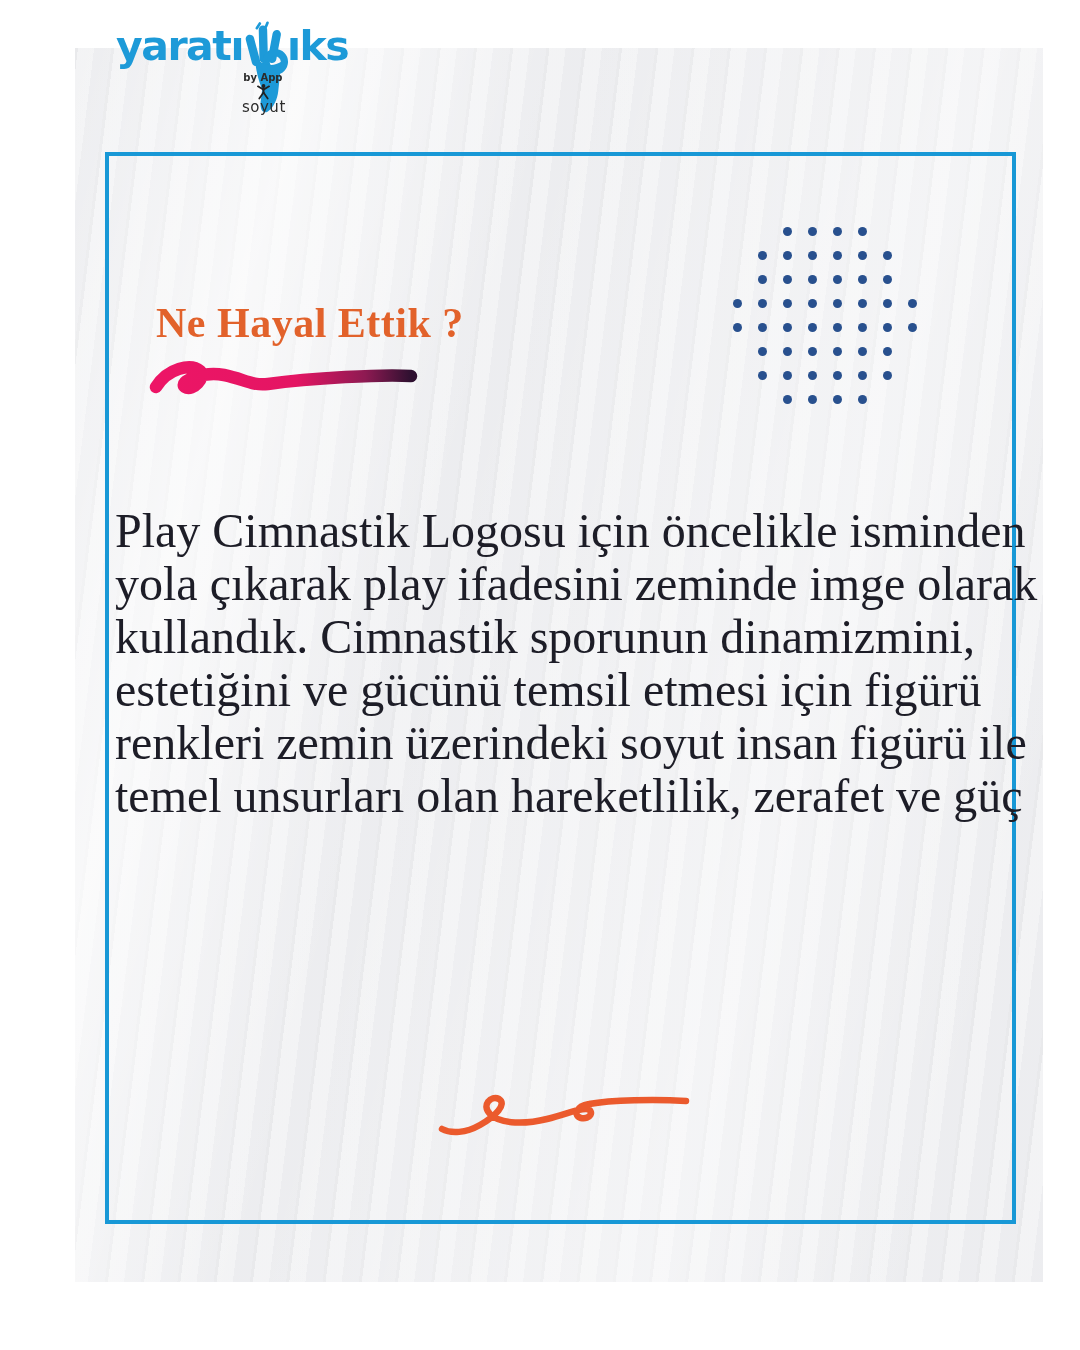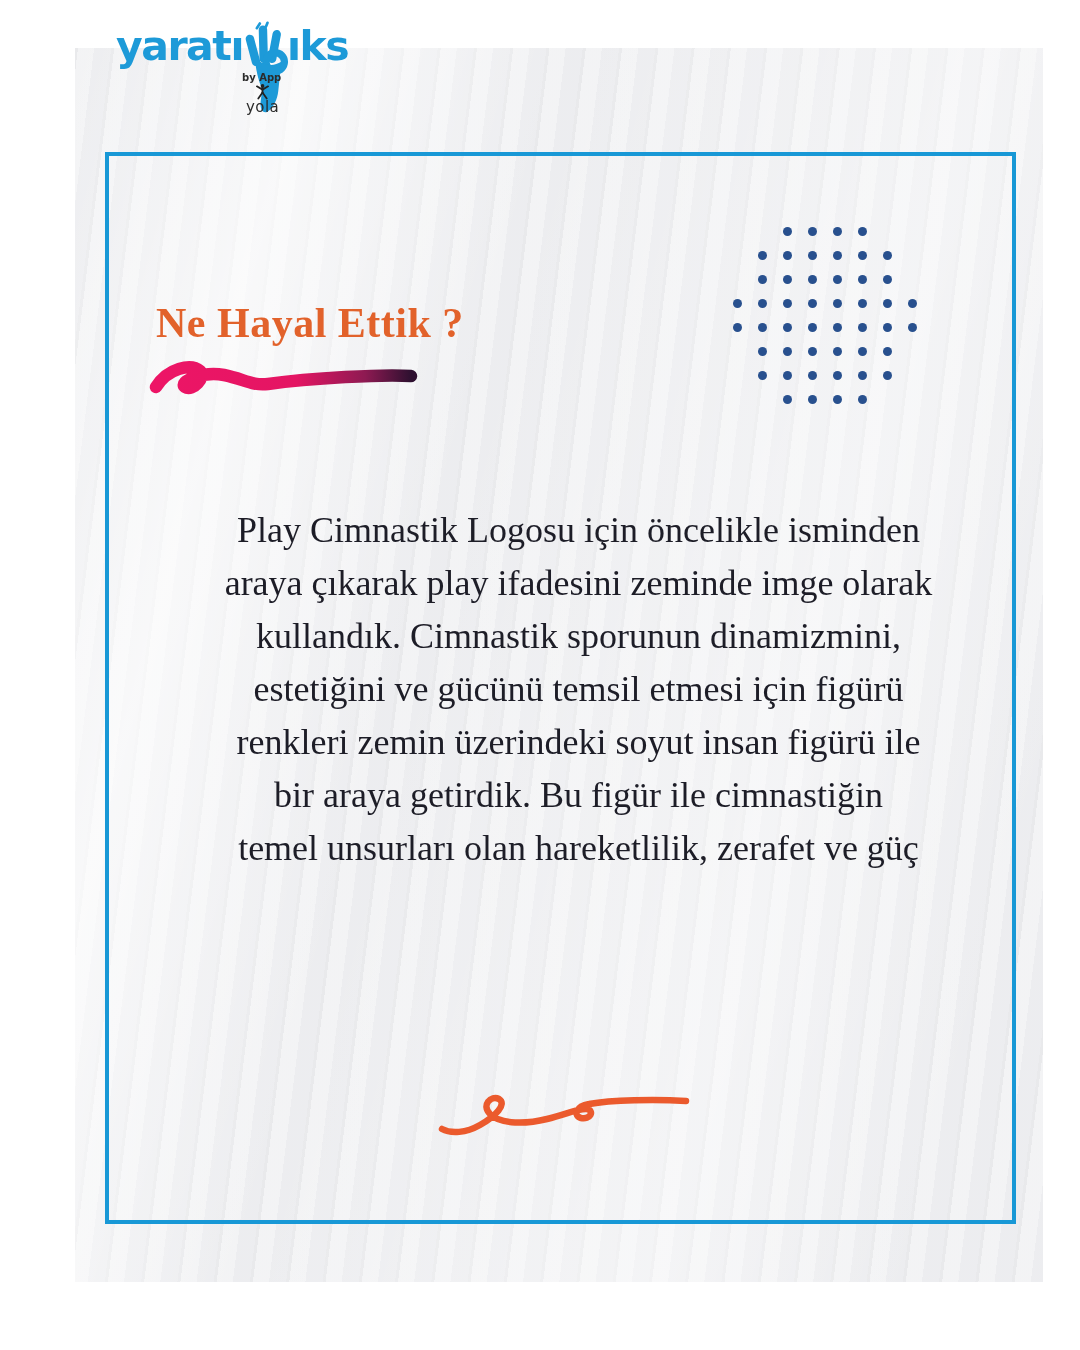--- a/index.html
+++ b/index.html
@@ -33,22 +33,22 @@
   .frame{position:absolute;left:85px;top:152px;width:903px;height:1064px;border:4px solid #c4b5fd;}
   .heading{
     position:absolute;left:47px;top:146px;
     font-size:42px;font-weight:bold;color:#e2622b;line-height:1;letter-spacing:.5px;
   }
   .underline-svg{position:absolute;left:39px;top:202px;width:272px;height:44px;}
   .dots{position:absolute;left:616px;top:71px;display:flex;flex-direction:column;align-items:center;}
   .dot-row{display:flex;justify-content:center;margin-bottom:15px;height:9px;}
   .dot{width:9px;height:9px;border-radius:50%;background:#28508e;margin:0 8px;}
   .paragraph{
-    position:absolute;left:24px;top:348px;width:891px;
-    text-align:center;color:#1d1d27;font-size:36px;
+    position:absolute;left:6px;top:348px;width:891px;
+    color:#1d1d27;font-size:48px;
   }
   .pline{height:53px;line-height:53px;white-space:nowrap;}
   .squiggle-svg{position:absolute;left:328px;top:936px;width:258px;height:50px;}
 </style>
 </head>
 <body>
 
 <div class="canvas">
 
   <div class="paper"></div>
@@ -78,21 +78,21 @@
       <svg class="figure-svg" viewBox="0 0 16 18">
         <g stroke="#222222" stroke-width="1.9" stroke-linecap="round" fill="none">
           <circle cx="8" cy="3" r="2" fill="#222222" stroke="none"></circle>
           <path d="M8,5 L8,10"></path>
           <path d="M8,7 L2,3.5"></path>
           <path d="M8,7 L14,3.5"></path>
           <path d="M8,10 L3.5,16.5"></path>
           <path d="M8,10 L12.5,16.5"></path>
         </g>
       </svg>
-      <span class="suf">yola</span>
+      <span class="suf">soyut</span>
     </div>
   </div>
 
   <div class="frame" style="border-color: rgb(24, 152, 214);">
 
     <div class="heading" style="color: rgb(226, 98, 43);">Ne Hayal Ettik ?</div>
 
     <svg class="underline-svg" viewBox="0 0 272 44">
       <defs>
         <linearGradient id="pinkGrad" x1="0" y1="0" x2="1" y2="0">
@@ -167,25 +167,24 @@
         <div class="dot-row">
           <span class="dot" style="background: rgb(40, 80, 142);"></span>
           <span class="dot" style="background: rgb(40, 80, 142);"></span>
           <span class="dot" style="background: rgb(40, 80, 142);"></span>
           <span class="dot" style="background: rgb(40, 80, 142);"></span>
         </div>
       </div>
 
     <div class="paragraph" style="color: rgb(29, 29, 39);">
       <div class="pline">Play Cimnastik Logosu için öncelikle isminden</div>
-      <div class="pline">araya çıkarak play ifadesini zeminde imge olarak</div>
+      <div class="pline">yola çıkarak play ifadesini zeminde imge olarak</div>
       <div class="pline">kullandık. Cimnastik sporunun dinamizmini,</div>
       <div class="pline">estetiğini ve gücünü temsil etmesi için figürü</div>
       <div class="pline">renkleri zemin üzerindeki soyut insan figürü ile</div>
-      <div class="pline">bir araya getirdik. Bu figür ile cimnastiğin</div>
       <div class="pline">temel unsurları olan hareketlilik, zerafet ve güç</div>
     </div>
 
     <svg class="squiggle-svg" viewBox="0 0 258 50">
       <path id="squigglePath" d="M5,37 C14,42 29,41 43,33 C59,24 70,12 62,7 C54,3 44,13 53,22 C64,33 90,32 110,27 C130,22 142,16 150,17 C158,19 153,28 144,26 C136,24 139,14 152,12 C174,8 218,7 249,9" fill="none" stroke="#eb5a2d" stroke-width="6.5" stroke-linecap="round" stroke-linejoin="round"></path>
     </svg>
 
   </div>
 </div>
 

